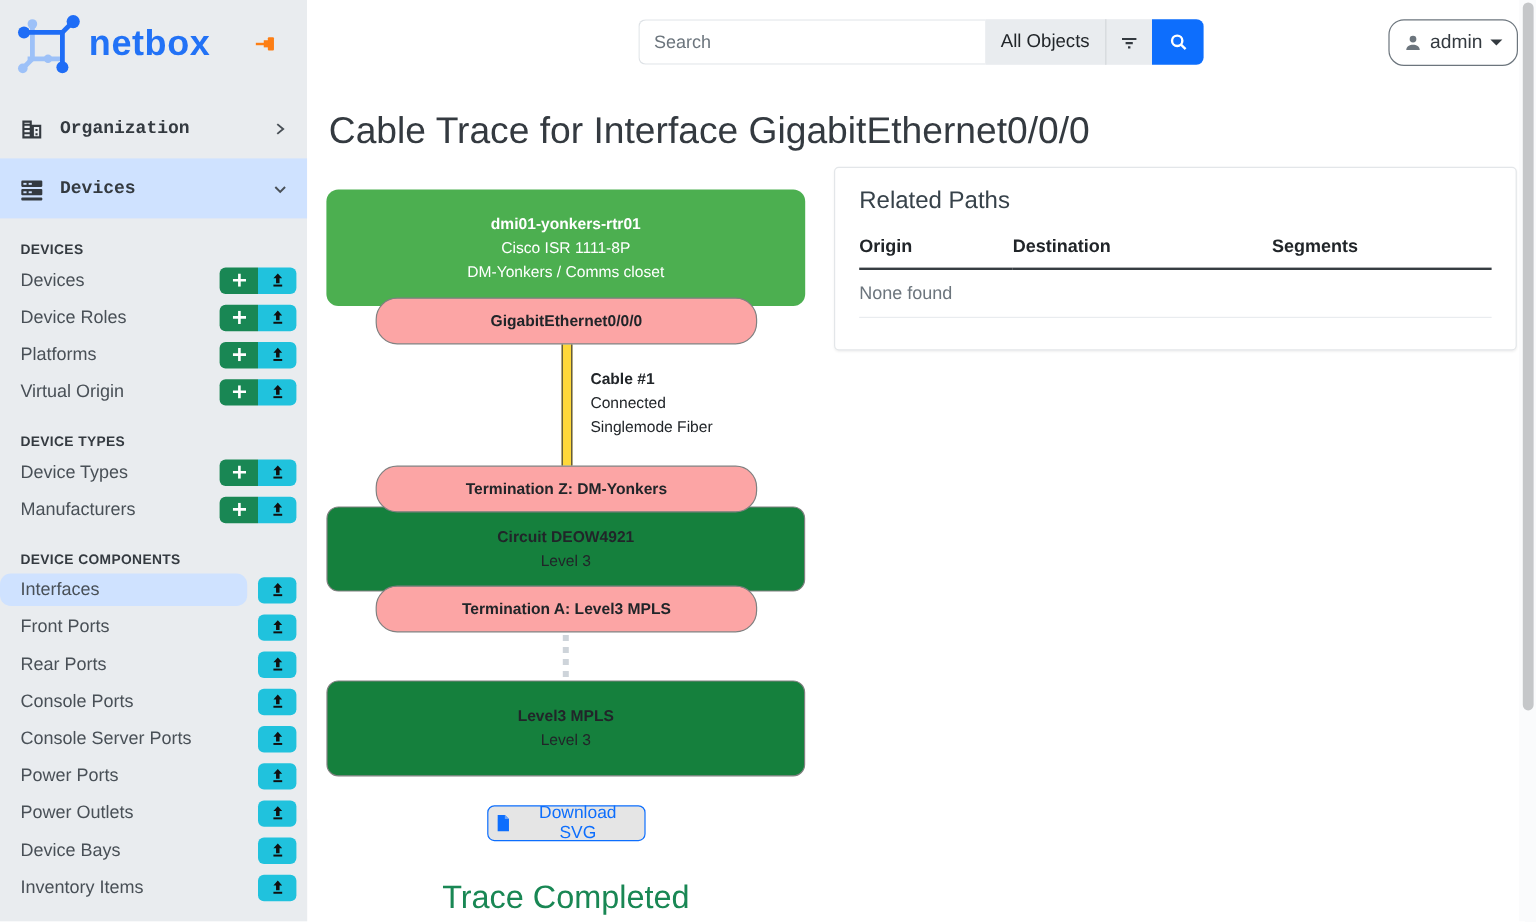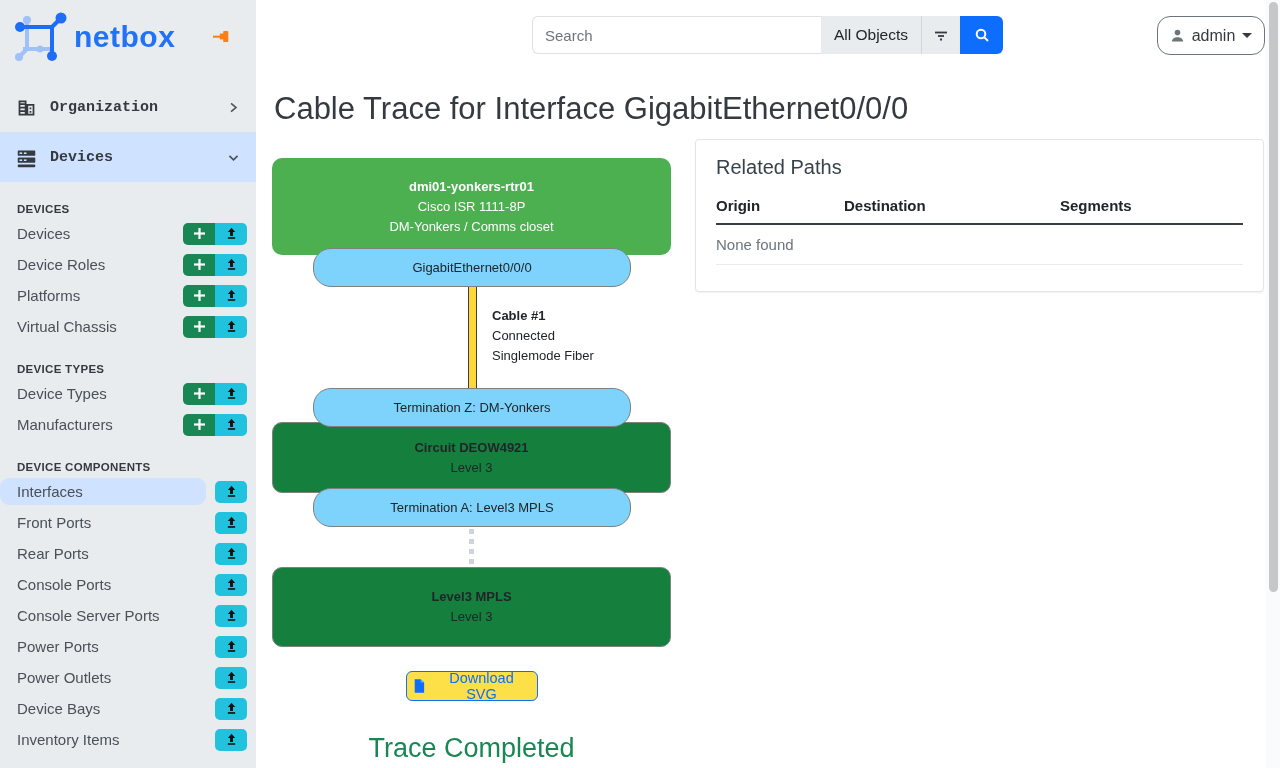--- a/index.html
+++ b/index.html
@@ -35,33 +35,33 @@
   .ms-filter{width:39px;height:38px;background:#e9ecef;border-left:1px solid #d3d7da;display:flex;align-items:center;justify-content:center;cursor:pointer;box-sizing:border-box;}
   .ms-go{width:43px;height:38px;background:var(--primary);border:none;border-radius:0 6px 6px 0;display:flex;align-items:center;justify-content:center;cursor:pointer;}
   .admin-btn{position:absolute;left:901px;top:16px;width:108px;height:39px;background:#fff;border:1px solid #6c757d;border-radius:13px;display:flex;align-items:center;justify-content:center;gap:7px;cursor:pointer;box-sizing:border-box;}
   .admin-btn .uname{font-size:16px;color:#343a40;}
   .caret{width:0;height:0;border-left:5px solid transparent;border-right:5px solid transparent;border-top:5px solid #343a40;}
   .page-title{position:absolute;left:18px;top:70px;font-size:31px;font-weight:400;color:#343a40;white-space:nowrap;}
   
   .node{position:absolute;box-sizing:border-box;display:flex;flex-direction:column;align-items:center;justify-content:center;text-align:right;font-size:13px;line-height:20px;}
   .n-device{left:16px;top:158px;width:399px;height:97px;background:var(--device-green);border-radius:10px;color:#fff;z-index:1;}
   .n-device .b{font-weight:700;}
-  .n-small{left:57px;width:318px;height:39px;background:#7dd3fc;border:1px solid #808080;border-radius:18px;color:#212529;font-weight:400;z-index:3;}
+  .n-small{left:57px;width:318px;height:39px;background:#fca5a5;border:1px solid #808080;border-radius:18px;color:#212529;font-weight:700;z-index:3;}
   .n-iface{top:248px;}
   .n-termz{top:388px;}
   .n-terma{top:488px;}
   .n-wide{left:16px;width:399px;background:#15803d;border:1px solid #808080;border-radius:10px;color:#212529;z-index:2;}
   .n-circuit{top:422px;height:71px;}
   .n-net{top:567px;height:80px;}
   .n-wide .b{font-weight:700;}
   .cable{position:absolute;left:212px;top:287px;width:9px;height:101px;background:var(--cable-yellow);border-left:1px solid #3f3f3f;border-right:1px solid #3f3f3f;box-sizing:border-box;z-index:0;}
   .cable-info{position:absolute;left:236px;top:306px;font-size:13px;line-height:20px;color:#212529;text-align:left;}
   .cable-info .b{font-weight:700;}
   .dots{position:absolute;left:213px;top:529px;width:5px;height:36px;background:repeating-linear-gradient(to bottom,#ced4da 0 5px,transparent 5px 10px);}
-  .dl-btn{position:absolute;left:150px;top:671px;width:132px;height:30px;background:#fde047;border:1px solid var(--primary);border-radius:6px;color:var(--primary);font-size:14.5px;display:flex;align-items:center;justify-content:center;gap:7px;cursor:pointer;font-family:"Liberation Sans",sans-serif;}
+  .dl-btn{position:absolute;left:150px;top:671px;width:132px;height:30px;background:#e5e5e5;border:1px solid var(--primary);border-radius:6px;color:var(--primary);font-size:14.5px;display:flex;align-items:center;justify-content:center;gap:7px;cursor:pointer;font-family:"Liberation Sans",sans-serif;}
   .trace-done{position:absolute;left:16px;top:733px;width:399px;text-align:center;font-size:27px;color:var(--trace-green);}
   
   .card{position:absolute;left:439px;top:139px;width:569px;background:#fff;border:1px solid #e3e6e9;border-radius:4px;box-shadow:0 1px 2px rgba(0,0,0,.06);box-sizing:border-box;padding:16px 20px 26px 20px;}
   .card-title{font-size:20px;color:#37424a;margin:0 0 18px 0;font-weight:400;}
   .tbl{display:grid;grid-template-columns:128px 216px 1fr;}
   .th{font-size:15px;font-weight:700;color:#212529;padding-bottom:9px;border-bottom:2px solid #373d42;}
   .td{font-size:15px;color:#6c757d;padding:11px 0;border-bottom:1px solid #e9ecef;grid-column:1 / span 3;}
   
   .scrollbar{position:absolute;right:0;top:0;width:14px;height:768px;background:#fafbfc;}
   .thumb{position:absolute;left:3px;top:2px;width:9px;height:590px;background:#c5c7c9;border-radius:5px;}
@@ -190,21 +190,21 @@
           </button>
         <button class="btn-sq btn-imp">
             <svg width="13" height="13" viewBox="0 0 16 16" fill="#101010">
               <path d="M8 1l4.5 5H9.8v5H6.2V6H3.5z"></path>
               <rect x="3.5" y="12.5" width="9" height="2"></rect>
             </svg>
           </button>
       </span>
     </div>
     <div class="srow">
-      <span class="slabel">Virtual Chassis</span>
+      <span class="slabel">Virtual Origin</span>
       <span class="bgrp">
         <button class="btn-sq btn-add">
             <svg width="11" height="11" viewBox="0 0 12 12" stroke="#fff" stroke-width="2.4">
               <line x1="6" y1="0" x2="6" y2="12"></line>
               <line x1="0" y1="6" x2="12" y2="6"></line>
             </svg>
           </button>
         <button class="btn-sq btn-imp">
             <svg width="13" height="13" viewBox="0 0 16 16" fill="#101010">
               <path d="M8 1l4.5 5H9.8v5H6.2V6H3.5z"></path>

